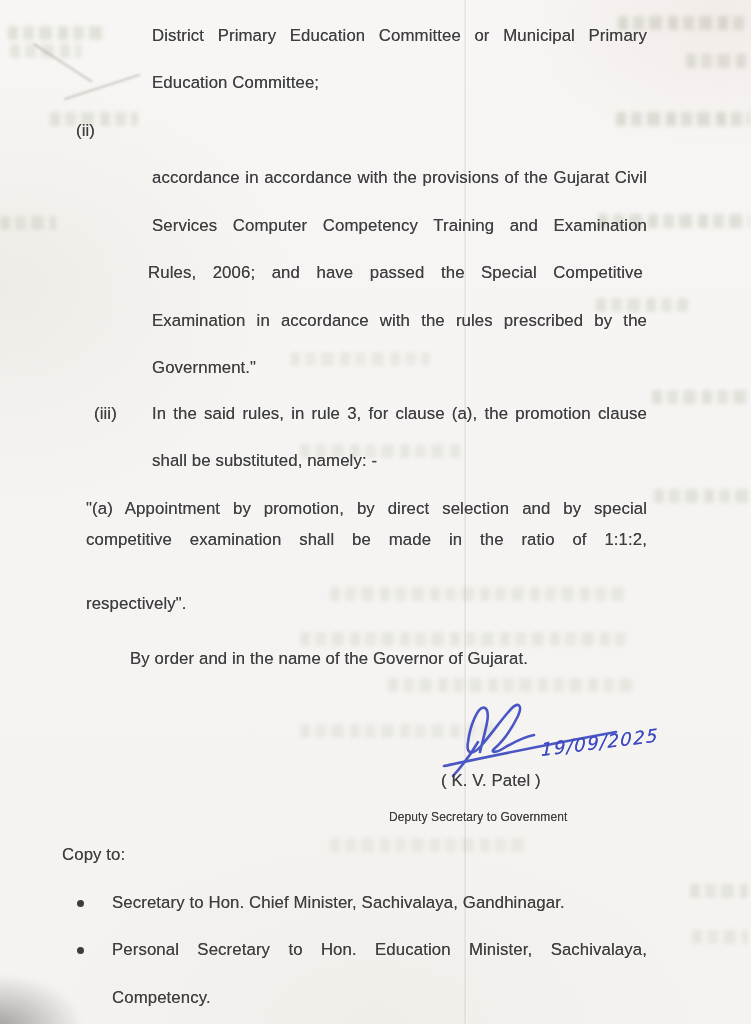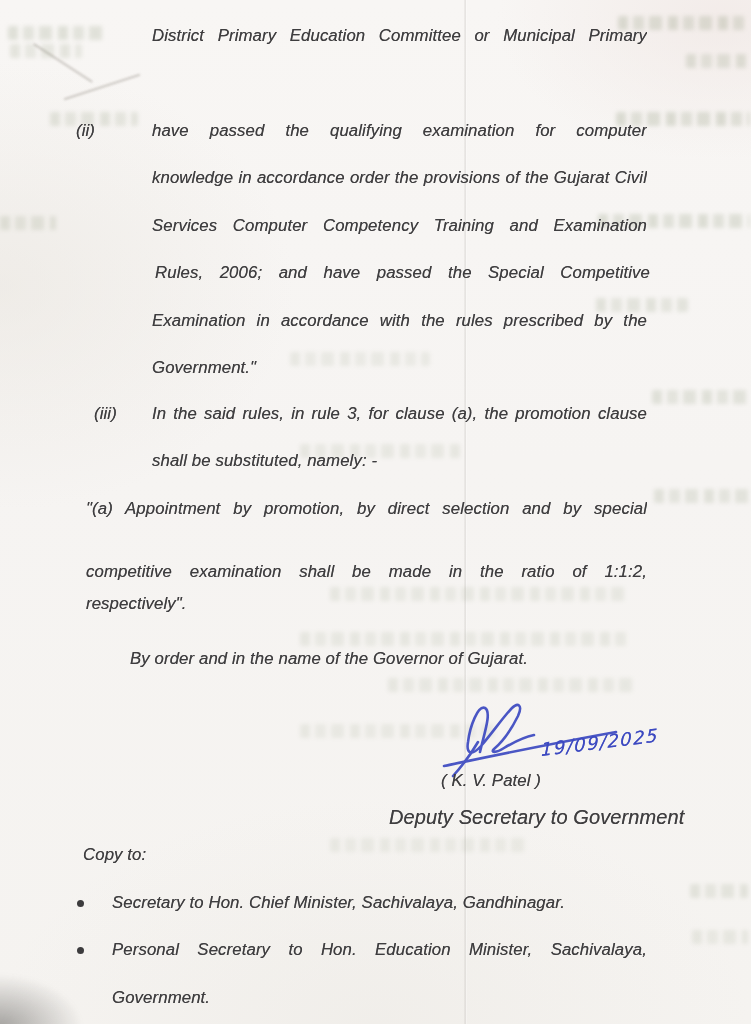--- a/index.html
+++ b/index.html
@@ -17,21 +17,20 @@
     color:#3e3d3f;
   }
   .ln{
     position:absolute;
     font-size:16.8px;
     line-height:24px;
     white-space:nowrap;
     color:#3e3d3f;
     text-shadow:0 0 .6px rgba(62,61,63,.75);
     letter-spacing:.1px;
-    font-style:italic;
   }
   .just{
     white-space:normal;
     text-align:justify;
     text-align-last:justify;
     overflow:hidden;
     height:24px;
   }
   .fold{
     position:absolute;top:0;bottom:0;left:464px;width:3px;
@@ -104,54 +103,54 @@
       <div class="ghost" style="left: 330px; top: 587px; width: 300px; opacity: 0.22;"></div>
       <div class="ghost" style="left: 300px; top: 632px; width: 330px; opacity: 0.22;"></div>
       <div class="ghost" style="left: 388px; top: 678px; width: 250px; opacity: 0.22;"></div>
       <div class="ghost" style="left: 300px; top: 724px; width: 200px; opacity: 0.2;"></div>
       <div class="ghost" style="left: 330px; top: 838px; width: 200px; opacity: 0.18;"></div>
       <div class="ghost" style="left: 690px; top: 884px; width: 58px; opacity: 0.28;"></div>
       <div class="ghost" style="left: 692px; top: 930px; width: 56px; opacity: 0.22;"></div>
     </div>
 
   <div class="ln just" style="left:152px;top:24px;width:495px">District Primary Education Committee or Municipal Primary</div>
+  <div class="ln" style="left:152px;top:71px">Education Committee;</div>
 
   <div class="ln" style="left:76px;top:119px">(ii)</div>
-  <div class="ln just" style="left:152px;top:119px;width:495px">have passed the qualifying examination for computer</div>
-  <div class="ln just" style="left:152px;top:166px;width:495px">knowledge in accordance order the provisions of the Gujarat Civil</div>
+  <div class="ln just" style="left:152px;top:166px;width:495px">accordance in accordance with the provisions of the Gujarat Civil</div>
   <div class="ln just" style="left:152px;top:214px;width:495px">Services Computer Competency Training and Examination</div>
-  <div class="ln just" style="left:155px;top:261px;width:495px">Rules, 2006; and have passed the Special Competitive</div>
+  <div class="ln just" style="left:148px;top:261px;width:495px">Rules, 2006; and have passed the Special Competitive</div>
   <div class="ln just" style="left:152px;top:309px;width:495px">Examination in accordance with the rules prescribed by the</div>
   <div class="ln" style="left:152px;top:356px">Government."</div>
 
   <div class="ln" style="left:94px;top:402px">(iii)</div>
   <div class="ln just" style="left:152px;top:402px;width:495px">In the said rules, in rule 3, for clause (a), the promotion clause</div>
   <div class="ln" style="left:152px;top:449px">shall be substituted, namely: -</div>
 
   <div class="ln just" style="left:86px;top:497px;width:561px">"(a) Appointment by promotion, by direct selection and by special</div>
-  <div class="ln just" style="left:86px;top:560px;width:561px">competitive examination shall be made in the ratio of 1:1:2,</div>
+  <div class="ln just" style="left:86px;top:528px;width:561px">competitive examination shall be made in the ratio of 1:1:2,</div>
   <div class="ln" style="left:86px;top:592px">respectively".</div>
 
   <div class="ln" style="left:130px;top:647px">By order and in the name of the Governor of Gujarat.</div>
 
   <svg class="sig-svg" width="210" height="90" viewBox="0 0 210 90">
     <g fill="none" stroke="#3c49c1" stroke-width="2.6" stroke-linecap="round" opacity="0.92">
       <path d="M42,56 C46,38 54,16 47,12 C40,9 32,30 30,46 C28,58 34,60 43,50 C55,36 66,20 74,12 C80,6 85,9 80,20 C72,36 62,48 56,53 C52,57 58,57 66,52 C76,46 86,41 96,39"></path>
       <path d="M40,46 C33,58 24,70 15,80"></path>
       <path d="M6,70 C40,63 100,50 178,36"></path>
     </g>
   </svg>
   <div class="sig-date">19/09/2025</div>
 
   <div class="ln" style="left:441px;top:769px">( K. V. Patel )</div>
-  <div class="ln" style="left:389px;top:805px;font-size:20px">Deputy Secretary to Government</div>
+  <div class="ln" style="left:389px;top:805px;font-size:12px">Deputy Secretary to Government</div>
 
-  <div class="ln" style="left:83px;top:843px">Copy to:</div>
+  <div class="ln" style="left:62px;top:843px">Copy to:</div>
 
   <span class="bullet-dot" style="left:77px;top:900px"></span>
   <div class="ln" style="left:112px;top:891px">Secretary to Hon. Chief Minister, Sachivalaya, Gandhinagar.</div>
 
   <span class="bullet-dot" style="left:77px;top:947px"></span>
   <div class="ln just" style="left:112px;top:938px;width:535px">Personal Secretary to Hon. Education Minister, Sachivalaya,</div>
-  <div class="ln" style="left:112px;top:986px">Government.</div>
+  <div class="ln" style="left:112px;top:986px">Competency.</div>
 
   <div class="corner-shadow"></div>
 </div>
 
 </body></html>

